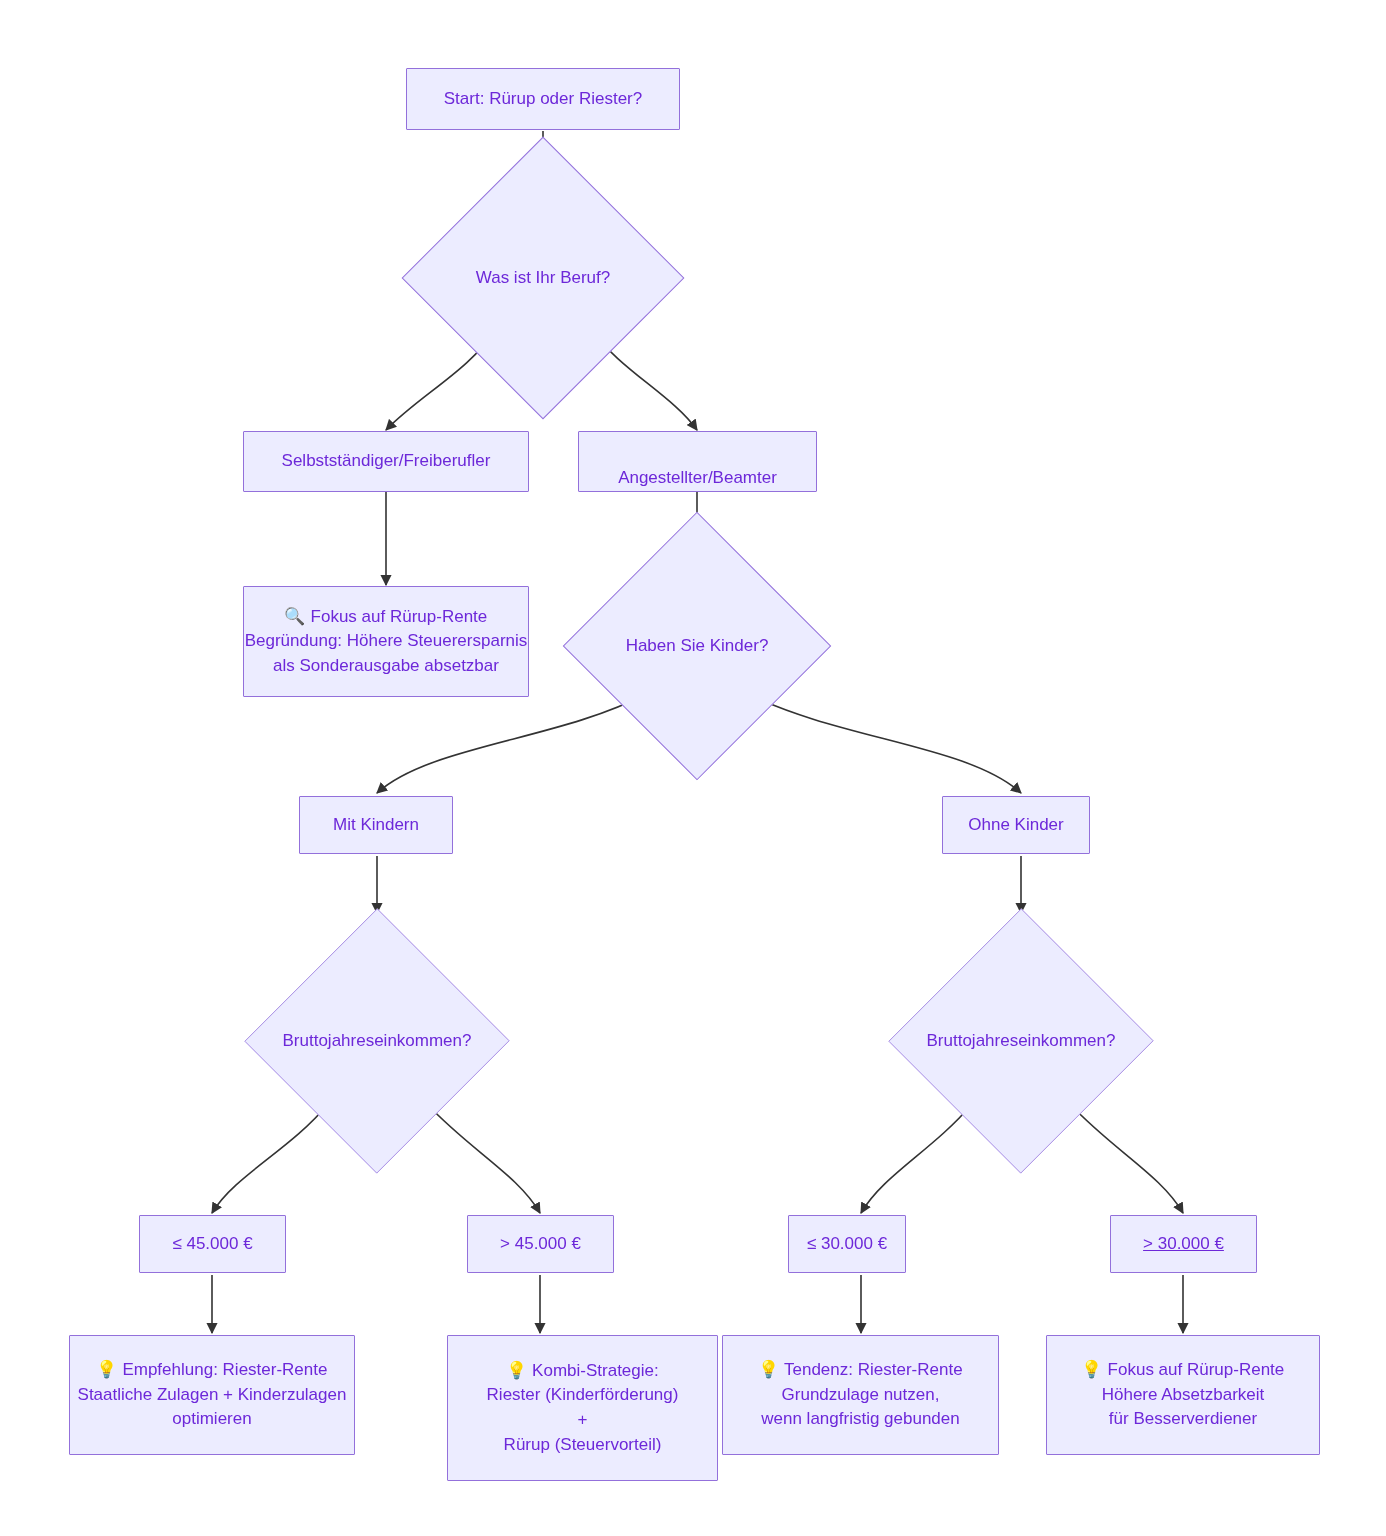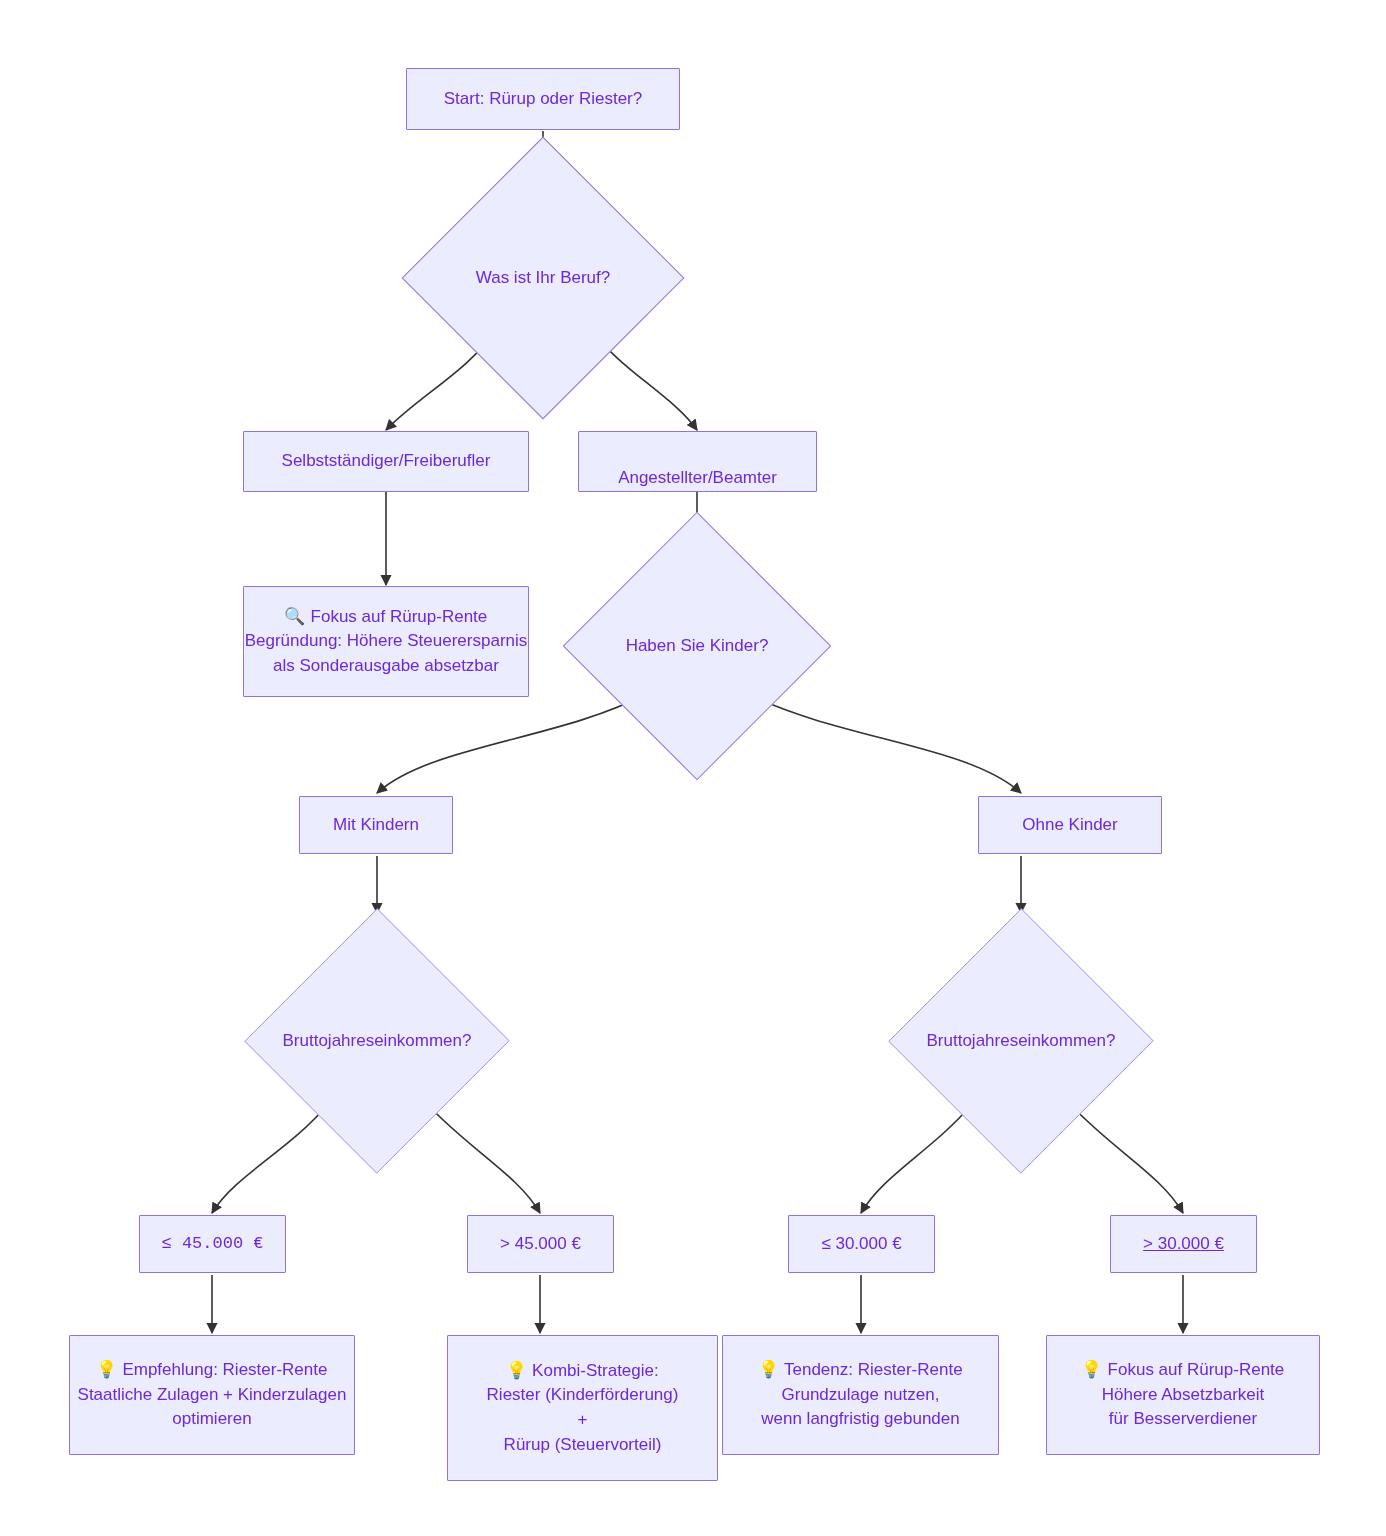--- a/index.html
+++ b/index.html
@@ -142,43 +142,43 @@
 
   <div class="node diamond" style="left:596px; top:552px; width:202px; height:188px;">
     <span class="dshape" style="transform:rotate(45deg) scale(0.94,1.01);"></span>
     <span class="dtext">Haben Sie Kinder?</span>
   </div>
 
   <div class="node rect" style="left:299px; top:796px; width:154px; height:58px;">
     <span class="nlabel">Mit Kindern</span>
   </div>
 
-  <div class="node rect" style="left:942px; top:796px; width:184px; height:58px;margin-left:36px;">
+  <div class="node rect" style="left:942px; top:796px; width:148px; height:58px;">
     <span class="nlabel">Ohne Kinder</span>
   </div>
 
   <div class="node diamond" style="left:247px; top:914px; width:260px; height:254px;">
     <span class="dshape" style="transform:rotate(45deg) scale(0.72,0.74);"></span>
     <span class="dtext">Bruttojahreseinkommen?</span>
   </div>
 
   <div class="node diamond" style="left:891px; top:914px; width:260px; height:254px;">
     <span class="dshape" style="transform:rotate(45deg) scale(0.72,0.74);"></span>
     <span class="dtext">Bruttojahreseinkommen?</span>
   </div>
 
-  <div class="node rect" style="left:139px; top:1215px; width:147px; height:58px;font-family:Liberation Mono, monospace;">
+  <div class="node rect" style="left:139px; top:1215px; width:147px; height:58px;">
     <span class="nlabel">≤ 45.000 €</span>
   </div>
 
   <div class="node rect" style="left:467px; top:1215px; width:147px; height:58px;">
     <span class="nlabel">&gt; 45.000 €</span>
   </div>
 
-  <div class="node rect" style="left:788px; top:1215px; width:147px; height:58px;">
+  <div class="node rect" style="left:788px; top:1215px; width:118px; height:58px;">
     <span class="nlabel">≤ 30.000 €</span>
   </div>
 
   <div class="node rect" style="left:1110px; top:1215px; width:147px; height:58px;text-decoration:underline;">
     <span class="nlabel">&gt; 30.000 €</span>
   </div>
 
   <div class="node rect multi" style="left:69px; top:1335px; width:286px; height:120px;">
     <span class="lines">
       <span>💡 Empfehlung: Riester-Rente</span>

